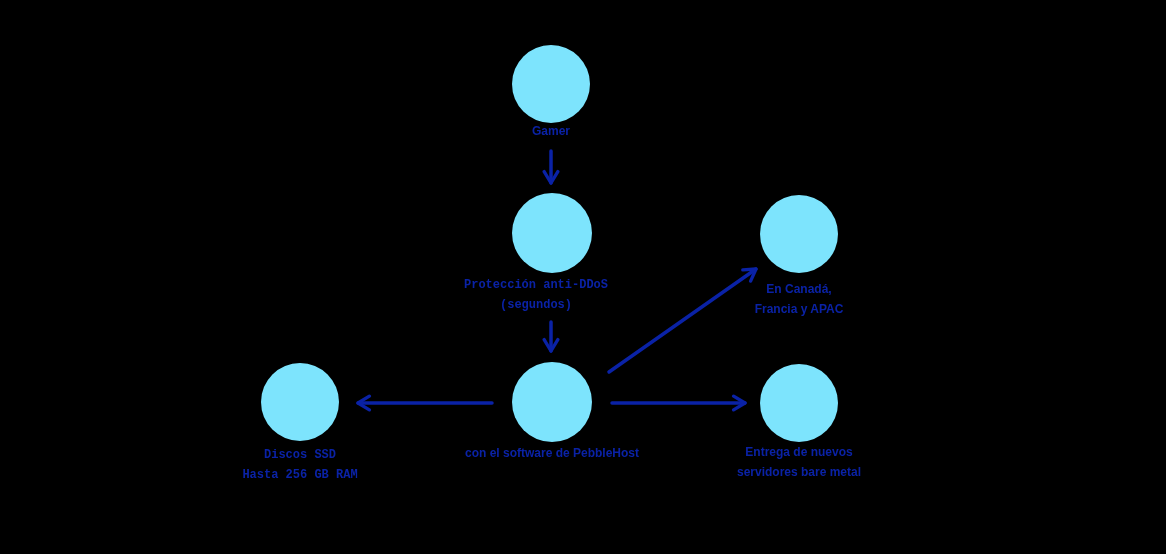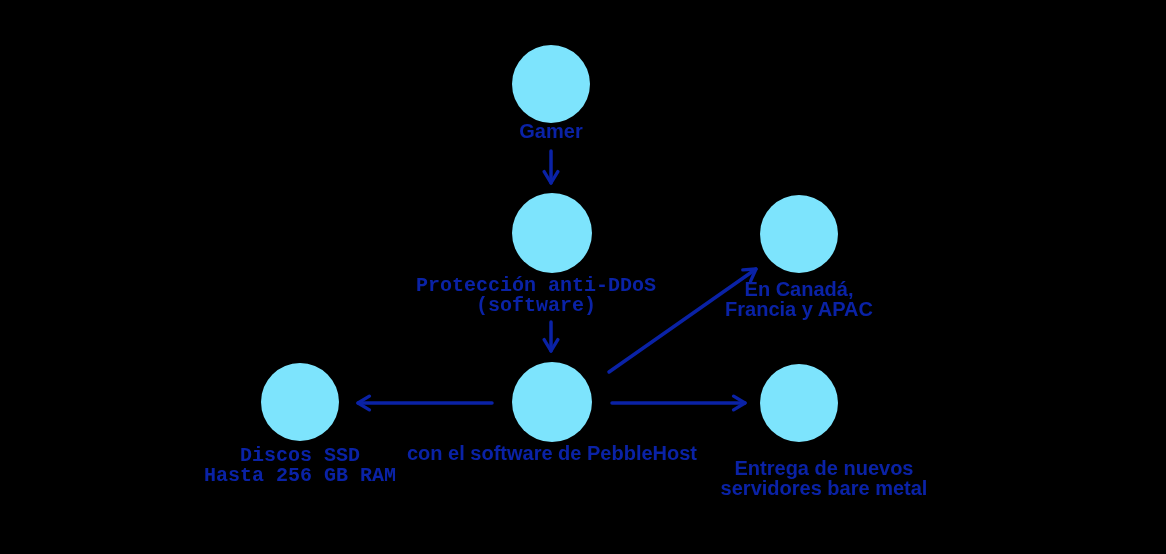--- a/index.html
+++ b/index.html
@@ -13,21 +13,21 @@
     position:relative;width:1166px;height:554px;background:var(--bg);
     font-family:"Liberation Sans","DejaVu Sans",sans-serif;
   }
   svg.diagram{position:absolute;left:0;top:0;}
   .node-circle{fill:var(--circle);stroke:none;}
   .edge{stroke:var(--accent);stroke-width:3.5;stroke-linecap:round;fill:none;}
   .head{stroke:var(--accent);stroke-width:2.2;fill:none;stroke-linecap:round;stroke-linejoin:round;}
   .node-label{
     position:absolute;transform:translateX(-50%);
     text-align:center;color:var(--accent);
-    font-size:20px;font-weight:bold;line-height:19.5px;white-space:nowrap;
+    font-size:12px;font-weight:bold;line-height:19.5px;white-space:nowrap;
   }
   .node-label .line{display:block;}
 </style>
 </head>
 <body>
 
 <div class="stage">
 
   <svg class="diagram" width="1166" height="554" viewBox="0 0 1166 554">
     <defs>
@@ -49,35 +49,35 @@
     <circle class="node-circle" cx="799" cy="234" r="39"></circle>
     <circle class="node-circle" cx="799" cy="403" r="39"></circle>
   </svg>
 
   <div class="node-label" style="left:551px;top:122px;">
     <span class="line">Gamer</span>
   </div>
 
   <div class="node-label" style="left:536px;top:276px;font-family:Liberation Mono, monospace;">
     <span class="line">Protección anti-DDoS</span>
-    <span class="line">(software)</span>
+    <span class="line">(segundos)</span>
   </div>
 
   <div class="node-label" style="left:552px;top:444px;">
     <span class="line">con el software de PebbleHost</span>
   </div>
 
   <div class="node-label" style="left:300px;top:446px;font-family:Liberation Mono, monospace;">
     <span class="line">Discos SSD</span>
     <span class="line">Hasta 256 GB RAM</span>
   </div>
 
   <div class="node-label" style="left:799px;top:280px;">
     <span class="line">En Canadá,</span>
     <span class="line">Francia y APAC</span>
   </div>
 
-  <div class="node-label" style="left:799px;top:459px;margin-left:25px;">
+  <div class="node-label" style="left:799px;top:443px;">
     <span class="line">Entrega de nuevos</span>
     <span class="line">servidores bare metal</span>
   </div>
 
 </div>
 
 </body></html>

